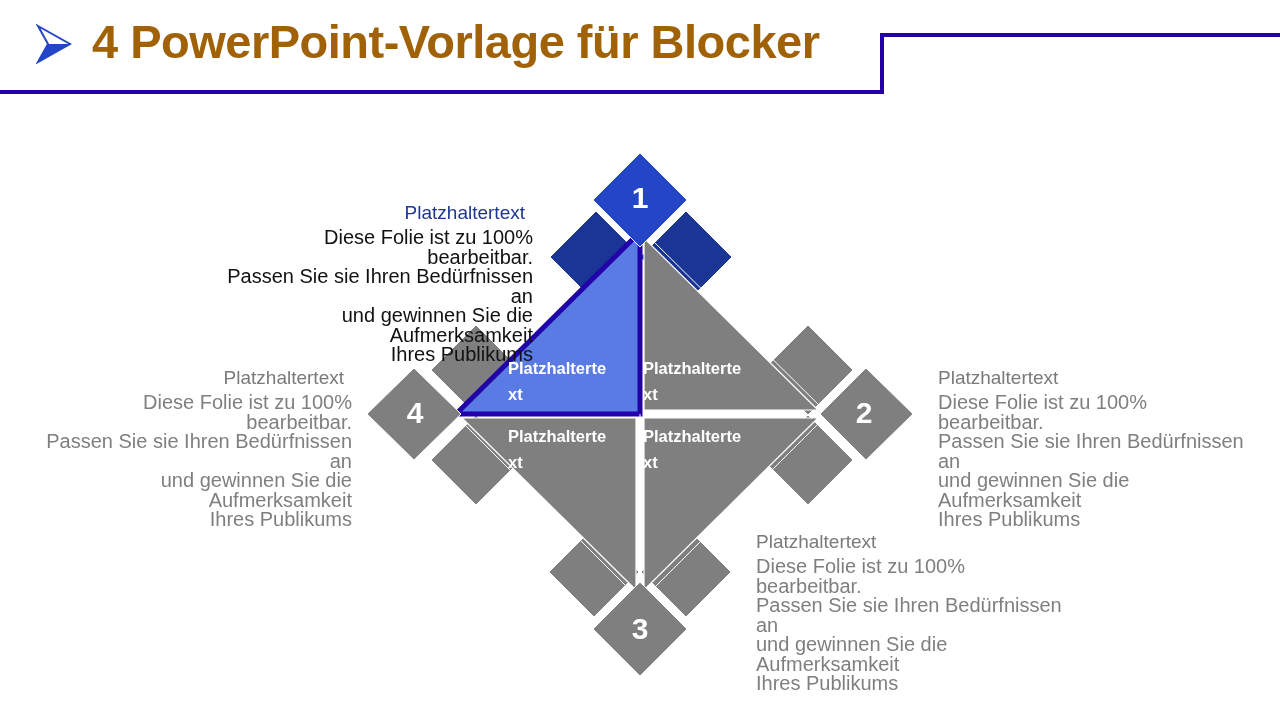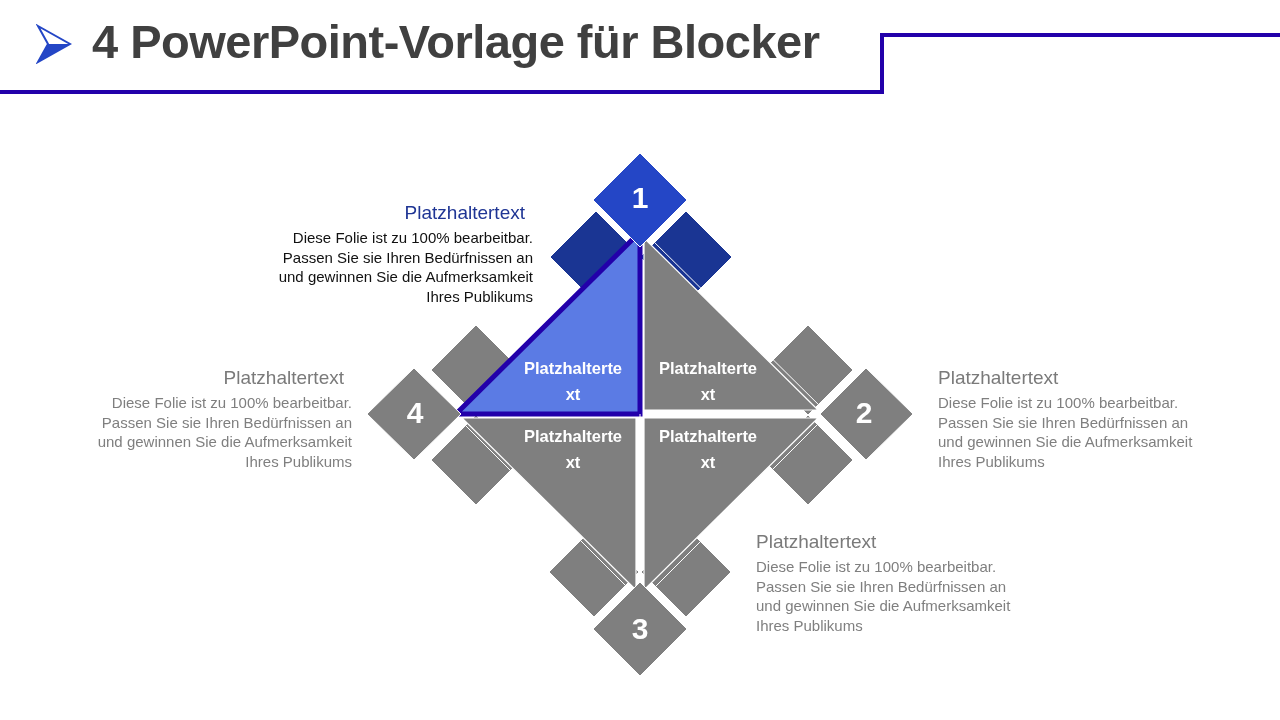--- a/index.html
+++ b/index.html
@@ -5,35 +5,35 @@
   html, body { margin: 0; padding: 0; }
   body {
     width: 1280px; height: 720px; overflow: hidden;
     background: #ffffff; position: relative;
     font-family: "Liberation Sans", "DejaVu Sans", sans-serif;
   }
   .title-arrow { position: absolute; left: 36px; top: 24px; width: 36px; height: 40px; }
   .title {
     position: absolute; left: 92px; top: 14px;
     font-family: "Liberation Sans", sans-serif; font-weight: bold;
-    font-size: 47px; color: #404040; letter-spacing: -0.5px; white-space: nowrap;
+    font-size: 47px; color: #a16207; letter-spacing: -0.5px; white-space: nowrap;
   }
   .frame-line { position: absolute; }
   #diagram { position: absolute; left: 0; top: 0; }
   .block { position: absolute; width: 320px; font-family: "Liberation Sans", sans-serif; }
   .block .heading { font-weight: normal; font-size: 19px; margin-bottom: 4px; }
-  .block .body { font-size: 15px; line-height: 19.5px; }
+  .block .body { font-size: 20px; line-height: 19.5px; }
   .block.right-align { text-align: right; }
   .block.left-align { text-align: left; }
   .c-dark { color: #1f3594; }
   .c-black { color: #111111; }
   .c-gray { color: #7a7a7a; }
   .c-gray2 { color: #7f7f7f; }
   .tri-label {
-    position: absolute; width: 130px; text-align: center; color: #ffffff;
+    position: absolute; width: 130px; text-align: left; color: #ffffff;
     font-weight: bold; font-size: 16.5px; line-height: 26px;
     font-family: "Liberation Sans", sans-serif;
   }
   .num-label {
     position: absolute; width: 60px; text-align: center; color: #ffffff;
     font-weight: bold; font-size: 30px; line-height: 36px;
     font-family: "Liberation Sans", sans-serif;
   }
 </style>
 </head>

